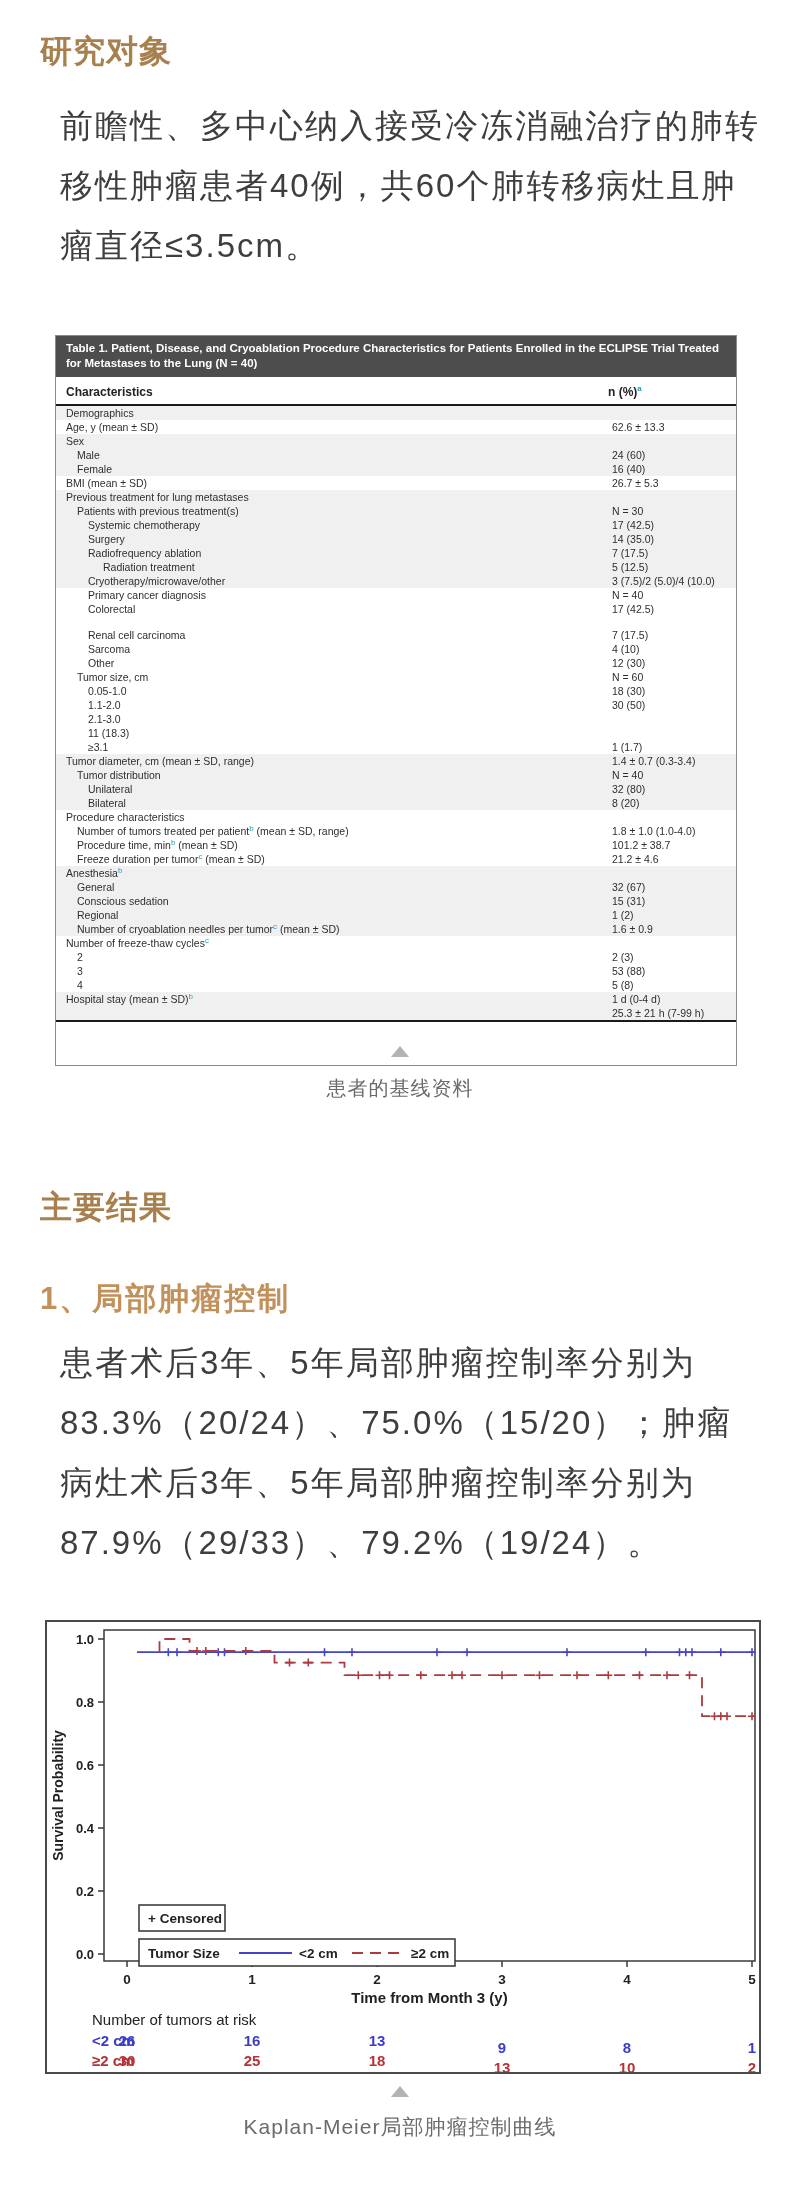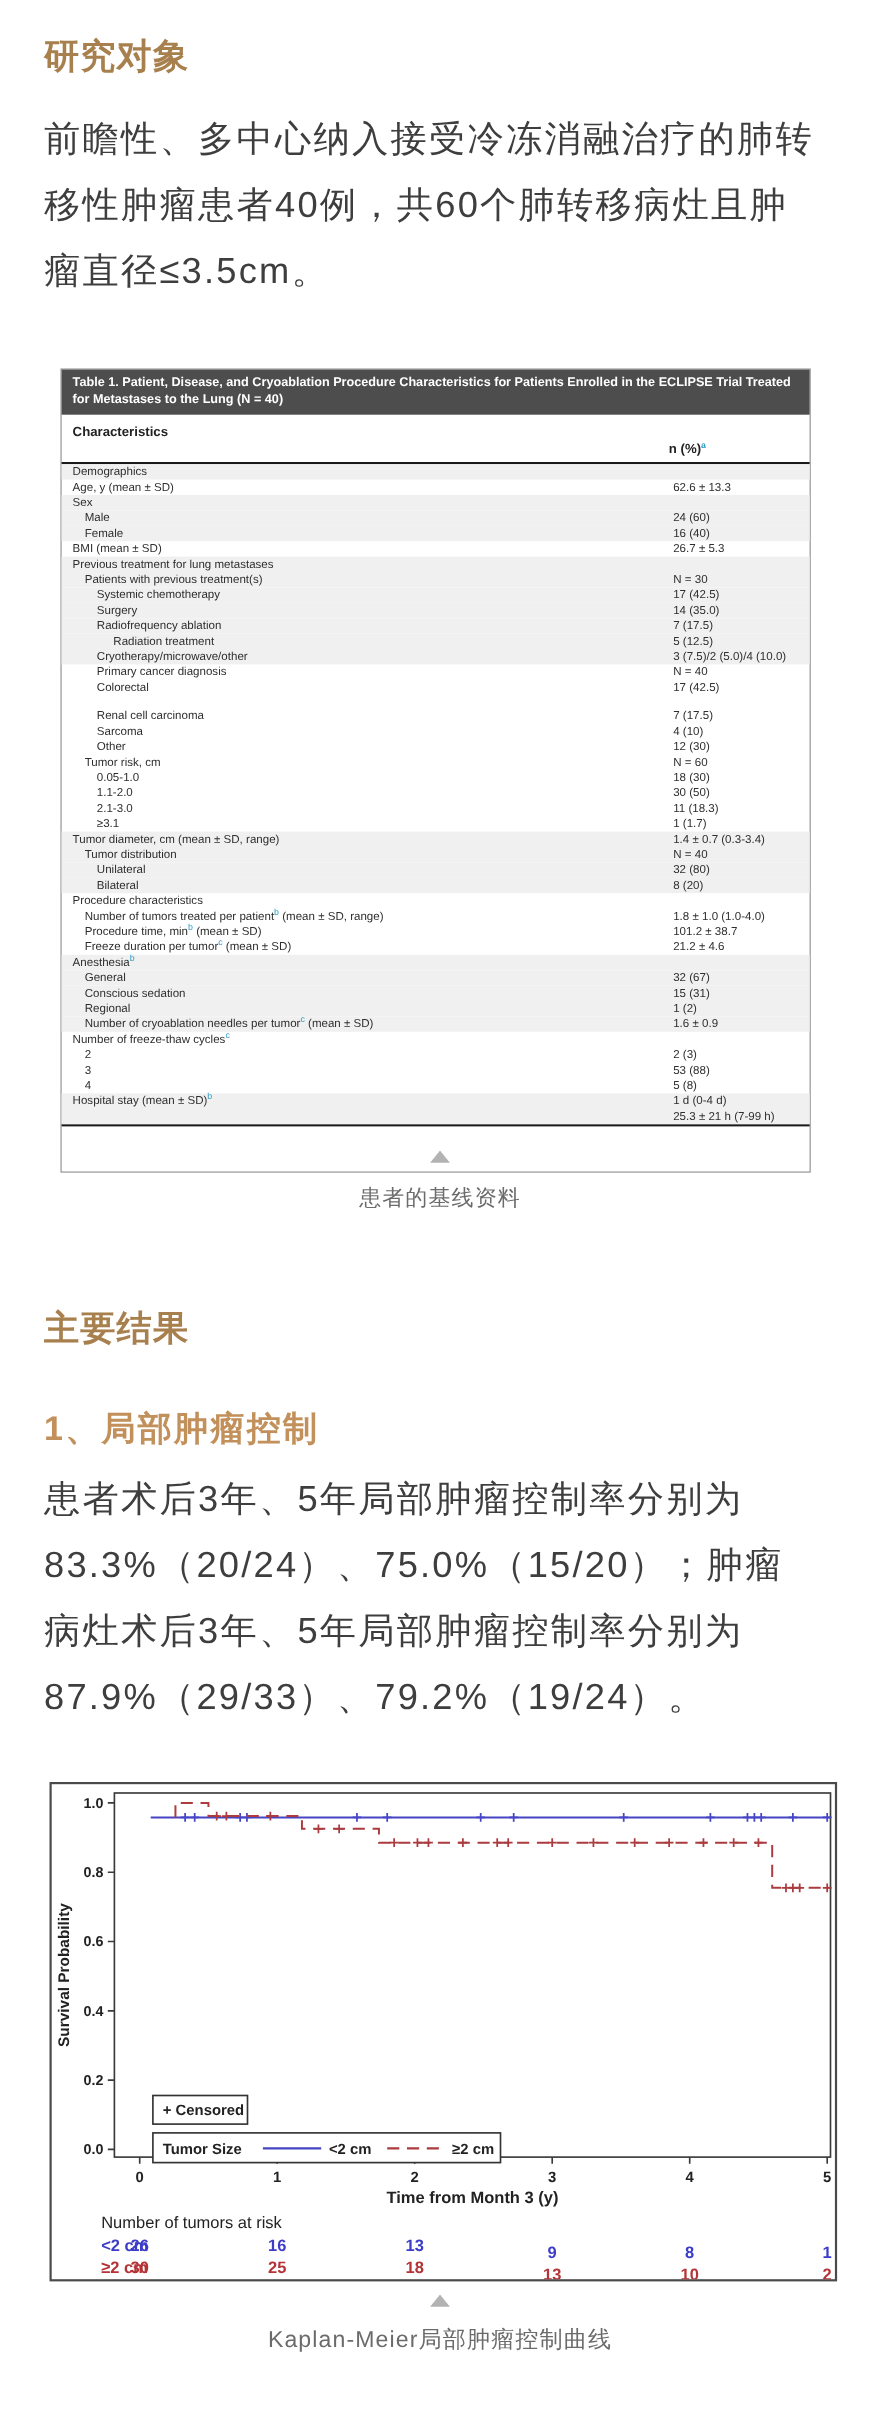--- a/index.html
+++ b/index.html
@@ -1,34 +1,34 @@
 <!DOCTYPE html>
 <html><head>
 <meta charset="utf-8">
 <style>
   html,body{margin:0;padding:0;background:#ffffff;}
   #page{position:relative;width:800px;height:2195px;background:#ffffff;overflow:hidden;
         font-family:"Liberation Sans",sans-serif;color:#3f3f3f;}
   .abs{position:absolute;}
   .gold-h{font-family:"Liberation Serif",serif;font-weight:700;font-size:32px;
           color:#a8804e;letter-spacing:1px;}
-  .body-line{font-size:33px;line-height:60px;letter-spacing:2px;color:#3e3e3e;white-space:nowrap;}
+  .body-line{font-size:33px;line-height:60px;letter-spacing:2px;color:#3e3e3e;white-space:nowrap;margin-left:20px;}
   .sub-h{font-size:31px;font-weight:700;color:#c2905a;letter-spacing:2px;}
   .caption{width:800px;text-align:center;font-size:20px;color:#6b6b6b;letter-spacing:1px;}
   .tri{width:0;height:0;border-left:9px solid transparent;border-right:9px solid transparent;
        border-bottom:11px solid #b3b3b3;margin:0 auto;}
   
   #table-fig{left:55px;top:335px;width:682px;height:731px;border:1px solid #8a8a8a;
              background:#fff;box-sizing:border-box;font-family:"Liberation Sans",sans-serif;}
   .t-titlebar{background:#4d4d4d;color:#ffffff;font-size:11.5px;font-weight:700;
               line-height:15px;padding:5px 10px 6px 10px;}
   .t-colhead{display:flex;padding:8px 10px 5px 10px;font-size:12px;font-weight:700;color:#222;
              border-bottom:2px solid #1a1a1a;}
   .t-colhead .c1{flex:1;}
-  .t-colhead .c2{width:118px;flex-shrink:0;margin-top:16px;}
+  .t-colhead .c2{width:118px;flex-shrink:0;}
   .trow{display:flex;font-size:10.5px;line-height:14px;color:#2e2e2e;padding-right:6px;}
   .trow.shade{background:#f0f0f0;}
   .tlabel{flex:1;}
   .tval{width:118px;flex-shrink:0;}
   .tsup{color:#2f9dc4;font-size:8px;line-height:0;}
   #table-body{border-bottom:2px solid #1a1a1a;}
   
   #chart-fig{left:45px;top:1620px;width:712px;height:450px;border:2px solid #4a4a4a;
              background:#fff;box-sizing:content-box;}
 </style>
@@ -121,32 +121,32 @@
         </div>
         <div class="trow" style="padding-left: 32px;">
           <span class="tlabel">Sarcoma</span>
           <span class="tval">4 (10)</span>
         </div>
         <div class="trow" style="padding-left: 32px;">
           <span class="tlabel">Other</span>
           <span class="tval">12 (30)</span>
         </div>
         <div class="trow" style="padding-left: 21px;">
-          <span class="tlabel">Tumor risk, cm</span>
+          <span class="tlabel">Tumor size, cm</span>
           <span class="tval">N = 60</span>
         </div>
         <div class="trow" style="padding-left: 32px;">
           <span class="tlabel">0.05-1.0</span>
           <span class="tval">18 (30)</span>
         </div>
         <div class="trow" style="padding-left: 32px;">
           <span class="tlabel">1.1-2.0</span>
           <span class="tval">30 (50)</span>
         </div>
-        <div class="trow" style="padding-left: 32px;">
+        <div class="trow" style="padding-left: 32px; flex-direction: column;">
           <span class="tlabel">2.1-3.0</span>
           <span class="tval">11 (18.3)</span>
         </div>
         <div class="trow" style="padding-left: 32px;">
           <span class="tlabel">≥3.1</span>
           <span class="tval">1 (1.7)</span>
         </div>
         <div class="trow shade" style="padding-left: 10px;">
           <span class="tlabel">Tumor diameter, cm (mean ± SD, range)</span>
           <span class="tval">1.4 ± 0.7 (0.3-3.4)</span>

